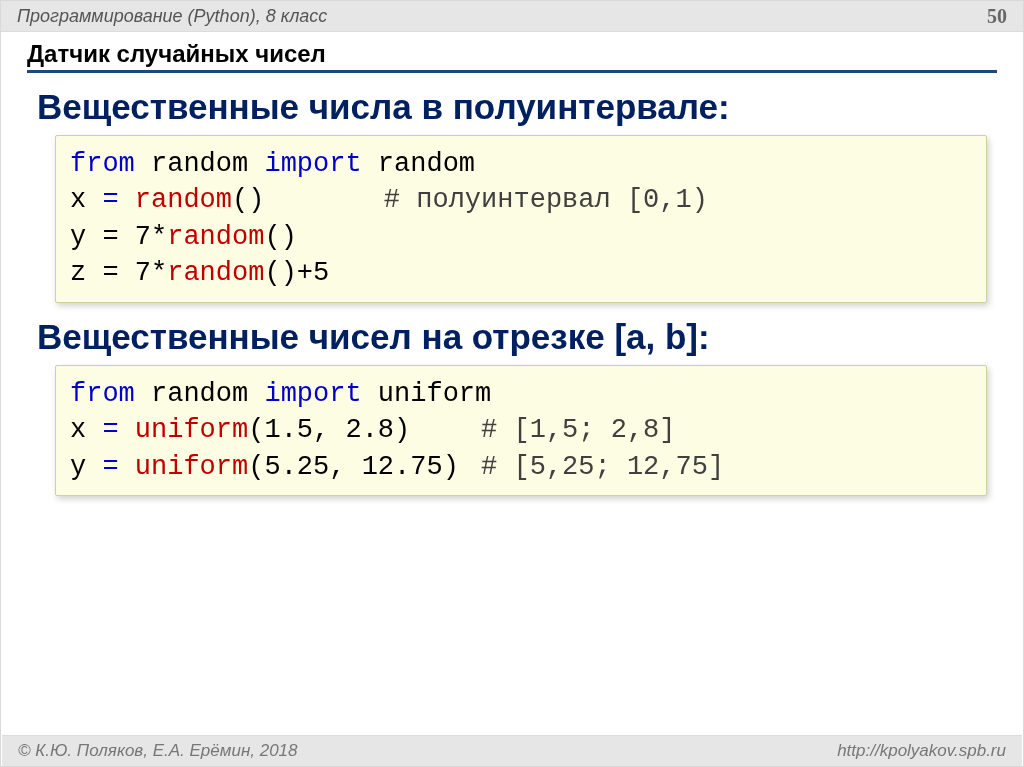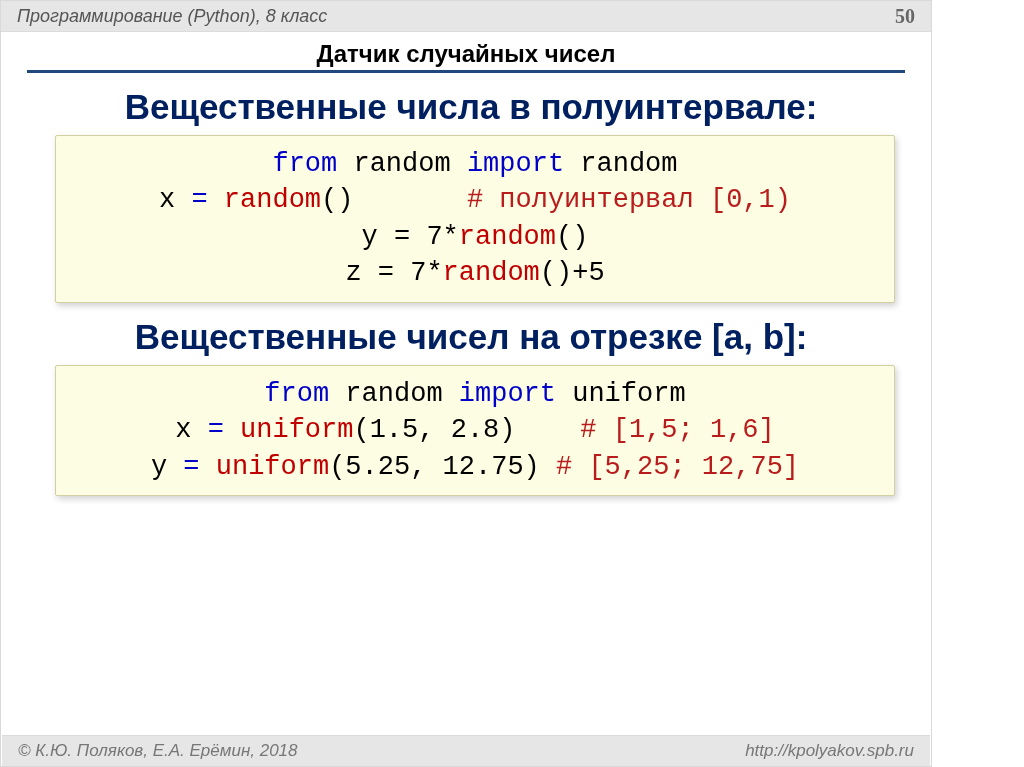--- a/index.html
+++ b/index.html
@@ -6,25 +6,24 @@
     margin: 0;
     padding: 0;
     width: 1024px;
     height: 767px;
     background: #ffffff;
     font-family: Arial, Helvetica, sans-serif;
     overflow: hidden;
   }
   .slide {
     position: relative;
-    width: 932px;
+    width: 1024px;
     height: 767px;
     box-sizing: border-box;
     border: 1px solid #d9d9d9;
-    text-align: center;
   }
   .header-bar {
     background: #e6e6e6;
     height: 30px;
     line-height: 30px;
     padding: 0 16px;
     display: flex;
     justify-content: space-between;
     font-style: italic;
     color: #555555;
@@ -63,21 +62,21 @@
     box-shadow: 2px 3px 6px rgba(0,0,0,0.18);
     padding: 10px 14px 10px 14px;
     font-family: "Courier New", monospace;
     font-size: 27px;
     line-height: 1.35;
     color: #000000;
     white-space: pre;
   }
   .kw   { color: #0000c8; font-weight: normal; }
   .fn   { color: #c00000; }
-  .cm   { color: #b91c1c; }
+  .cm   { color: #404040; margin-left: 6px; }
   .footer-bar {
     position: absolute;
     left: 1px; right: 1px; bottom: 0;
     height: 30px;
     line-height: 30px;
     background: #e6e6e6;
     padding: 0 16px;
     display: flex;
     justify-content: space-between;
     font-style: italic;
@@ -102,21 +101,21 @@
     <div class="subhead">Вещественные числа в полуинтервале:</div>
 
     <div class="codebox"><span class="kw">from</span><span> random </span><span class="kw">import</span><span> random</span>
 <span>x </span><span class="kw">=</span><span> </span><span class="fn">random</span><span>()       </span><span class="cm"># полуинтервал [0,1)</span>
 <span>y = 7*</span><span class="fn">random</span><span>()</span>
 <span>z = 7*</span><span class="fn">random</span><span>()+5</span></div>
 
     <div class="subhead">Вещественные чисел на отрезке [a, b]:</div>
 
     <div class="codebox"><span class="kw">from</span><span> random </span><span class="kw">import</span><span> uniform</span>
-<span>x </span><span class="kw">=</span><span> </span><span class="fn">uniform</span><span>(1.5, 2.8)    </span><span class="cm"># [1,5; 1,6]</span>
+<span>x </span><span class="kw">=</span><span> </span><span class="fn">uniform</span><span>(1.5, 2.8)    </span><span class="cm"># [1,5; 2,8]</span>
 <span>y </span><span class="kw">=</span><span> </span><span class="fn">uniform</span><span>(5.25, 12.75) </span><span class="cm"># [5,25; 12,75]</span></div>
 
   </div>
 
   <div class="footer-bar">
     <span>© К.Ю. Поляков, Е.А. Ерёмин, 2018</span>
     <span>http://kpolyakov.spb.ru</span>
   </div>
 
 </div>

